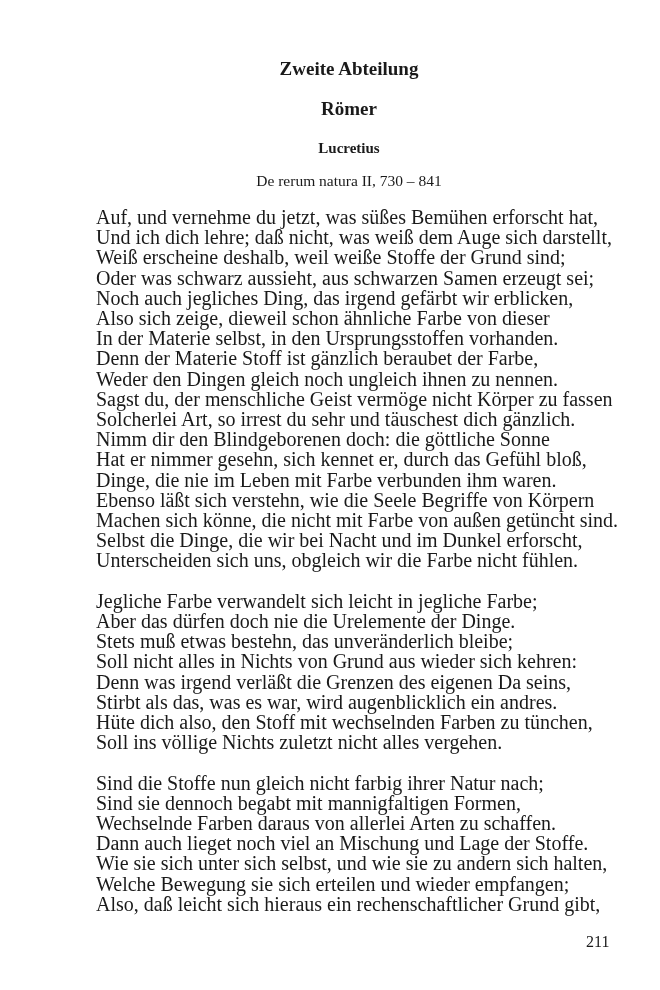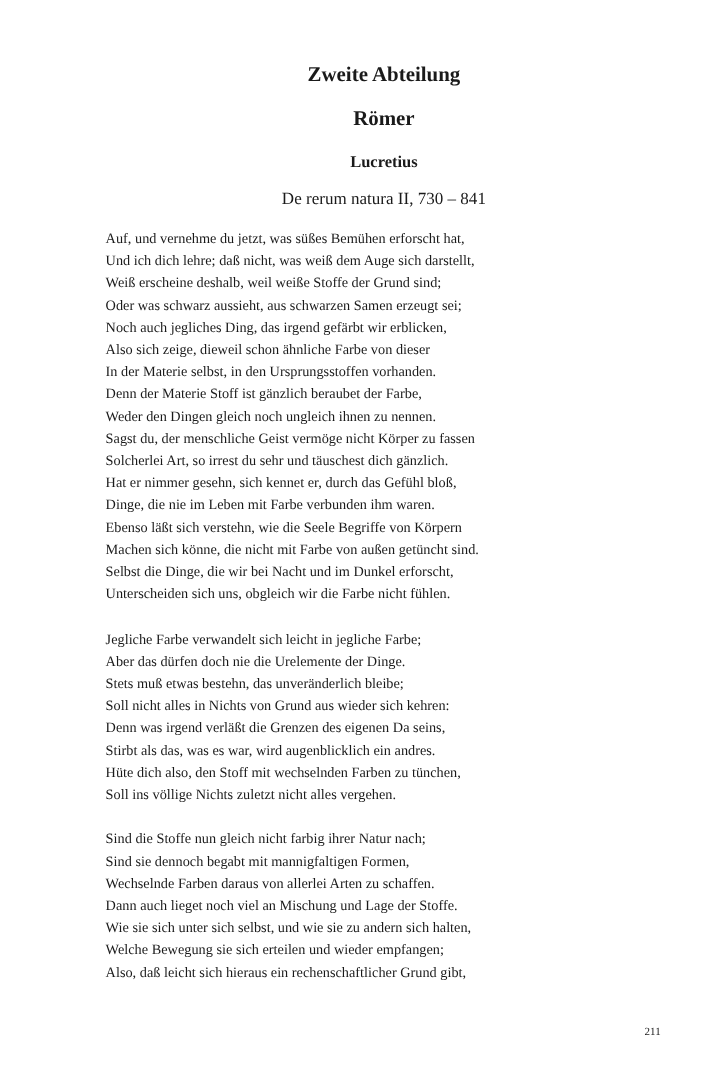--- a/index.html
+++ b/index.html
@@ -4,24 +4,24 @@
   <style>
     html, body { margin: 0; padding: 0; background: #ffffff; }
     body { width: 660px; height: 990px; position: relative; overflow: hidden;
            font-family: "Liberation Serif", "DejaVu Serif", serif; color: #1a1a1a; }
     .page { position: absolute; left: 0; top: 0; width: 532px; height: 990px; }
     .heading { position: absolute; left: 0; width: 698px; text-align: center; margin: 0; }
     .h-section { top: 58px; font-size: 19px; font-weight: bold; }
     .h-group { top: 98px; font-size: 19px; font-weight: bold; }
     .h-author { top: 140px; font-size: 15px; font-weight: bold; }
     .h-source { top: 172px; font-size: 15.5px; font-weight: normal; }
-    .poem { position: absolute; left: 96px; top: 207px; width: 500px; font-size: 13px; line-height: 20.2px; }
+    .poem { position: absolute; left: 96px; top: 207px; width: 500px; font-size: 20px; line-height: 20.2px; }
     .stanza { margin: 0 0 20.2px 0; }
     .line { display: block; white-space: nowrap; }
-    .page-number { position: absolute; left: 586px; top: 933px; font-size: 10px; }
+    .page-number { position: absolute; left: 586px; top: 933px; font-size: 16px; }
   </style>
 </head>
 <body>
 
 <div class="page">
   <h1 class="heading h-section">Zweite Abteilung</h1>
   <h2 class="heading h-group">Römer</h2>
   <h3 class="heading h-author">Lucretius</h3>
   <div class="heading h-source">De rerum natura II, 730 – 841</div>
 
@@ -31,20 +31,21 @@
       <span class="line">Und ich dich lehre; daß nicht, was weiß dem Auge sich darstellt,</span>
       <span class="line">Weiß erscheine deshalb, weil weiße Stoffe der Grund sind;</span>
       <span class="line">Oder was schwarz aussieht, aus schwarzen Samen erzeugt sei;</span>
       <span class="line">Noch auch jegliches Ding, das irgend gefärbt wir erblicken,</span>
       <span class="line">Also sich zeige, dieweil schon ähnliche Farbe von dieser</span>
       <span class="line">In der Materie selbst, in den Ursprungsstoffen vorhanden.</span>
       <span class="line">Denn der Materie Stoff ist gänzlich beraubet der Farbe,</span>
       <span class="line">Weder den Dingen gleich noch ungleich ihnen zu nennen.</span>
       <span class="line">Sagst du, der menschliche Geist vermöge nicht Körper zu fassen</span>
       <span class="line">Solcherlei Art, so irrest du sehr und täuschest dich gänzlich.</span>
+      <span class="line">Nimm dir den Blindgeborenen doch: die göttliche Sonne</span>
       <span class="line">Hat er nimmer gesehn, sich kennet er, durch das Gefühl bloß,</span>
       <span class="line">Dinge, die nie im Leben mit Farbe verbunden ihm waren.</span>
       <span class="line">Ebenso läßt sich verstehn, wie die Seele Begriffe von Körpern</span>
       <span class="line">Machen sich könne, die nicht mit Farbe von außen getüncht sind.</span>
       <span class="line">Selbst die Dinge, die wir bei Nacht und im Dunkel erforscht,</span>
       <span class="line">Unterscheiden sich uns, obgleich wir die Farbe nicht fühlen.</span>
     </div>
     <div class="stanza">
       <span class="line">Jegliche Farbe verwandelt sich leicht in jegliche Farbe;</span>
       <span class="line">Aber das dürfen doch nie die Urelemente der Dinge.</span>

